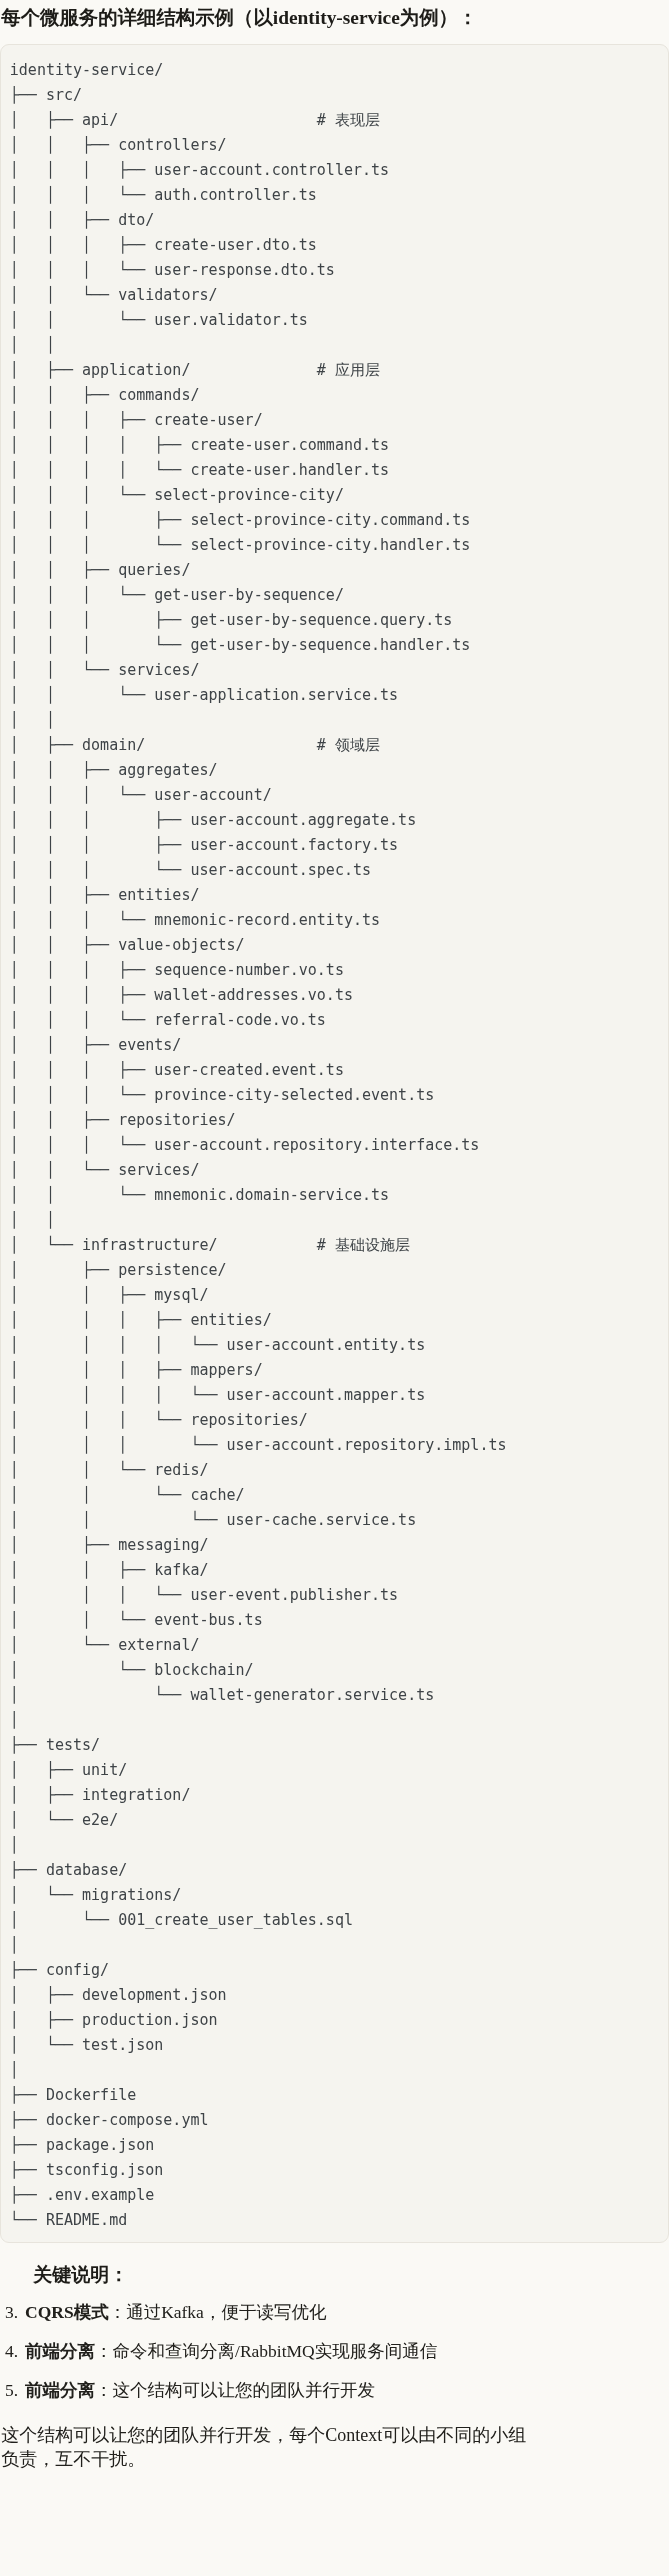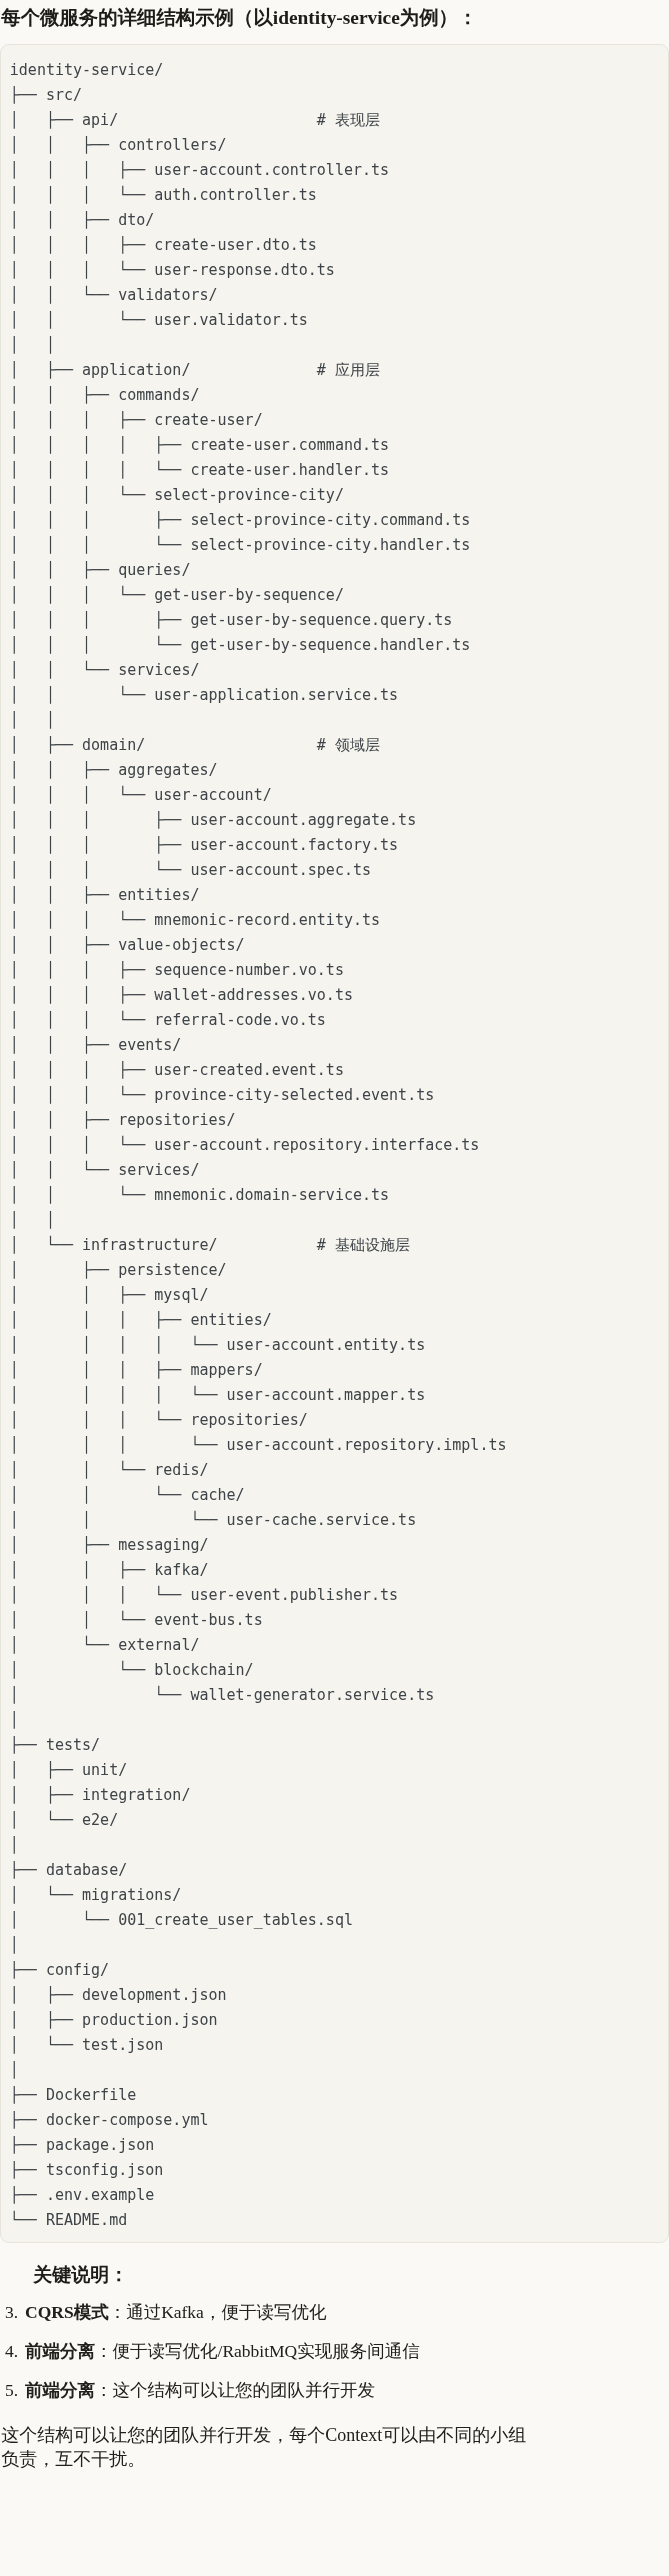--- a/index.html
+++ b/index.html
@@ -166,21 +166,21 @@
   </div>
 
   <h2 class="keynotes-heading">关键说明：</h2>
 
   <div class="keynotes-list">
 
 
 
     <div class="kn-item"><span class="kn-num">3.</span><span class="kn-term">CQRS模式</span><span class="kn-desc">：通过Kafka，便于读写优化</span></div>
 
-    <div class="kn-item"><span class="kn-num">4.</span><span class="kn-term">前端分离</span><span class="kn-desc">：便于读写优化/RabbitMQ实现服务间通信</span></div>
+    <div class="kn-item"><span class="kn-num">4.</span><span class="kn-term">前端分离</span><span class="kn-desc">：命令和查询分离/RabbitMQ实现服务间通信</span></div>
 
     <div class="kn-item"><span class="kn-num">5.</span><span class="kn-term">前端分离</span><span class="kn-desc">：这个结构可以让您的团队并行开发</span></div>
 
 
   </div>
 
   <p class="closing">这个结构可以让您的团队并行开发，每个Context可以由不同的小组负责，互不干扰。</p>
 
 </div>
 

